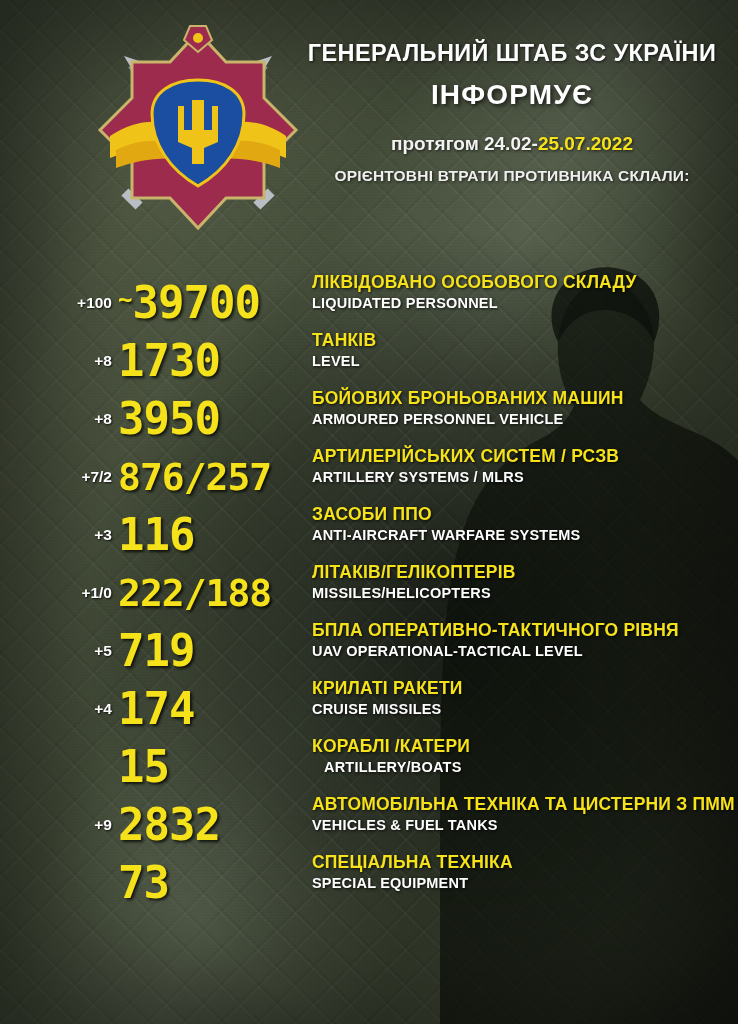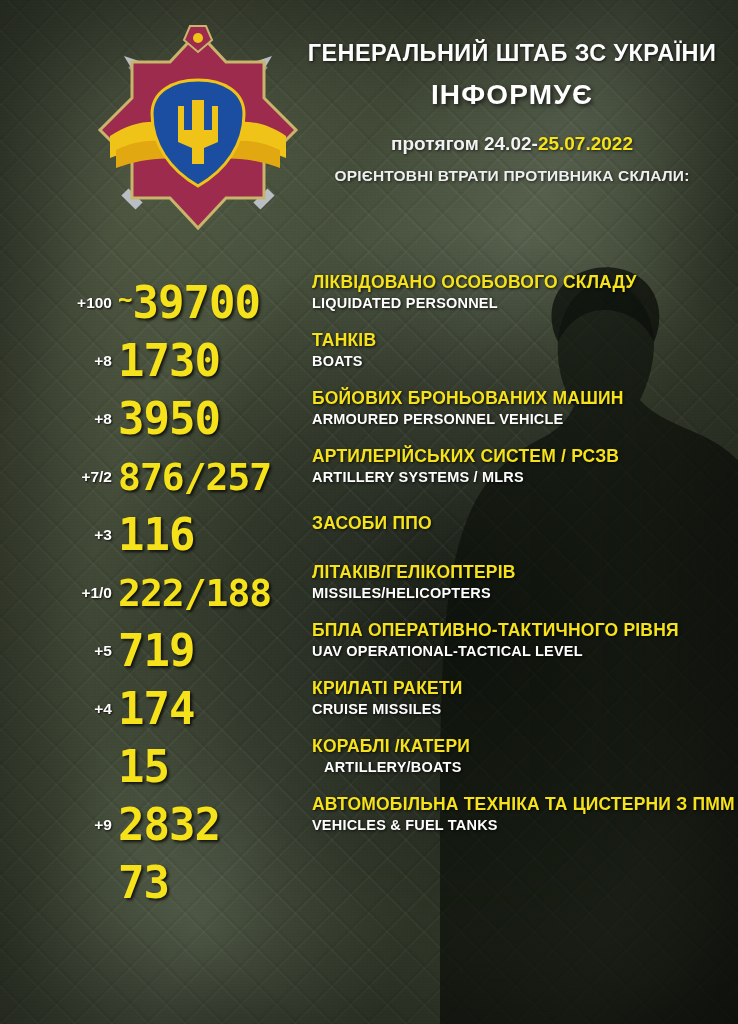--- a/index.html
+++ b/index.html
@@ -255,21 +255,21 @@
           <div class="lab-ua">ЛІКВІДОВАНО ОСОБОВОГО СКЛАДУ</div>
           <div class="lab-en">LIQUIDATED PERSONNEL</div>
         </div>
       </div>
 
       <div class="row">
         <div class="delta">+8</div>
         <div class="count"><span>1730</span></div>
         <div class="labels">
           <div class="lab-ua">ТАНКІВ</div>
-          <div class="lab-en">BOATS</div>
+          <div class="lab-en">LEVEL</div>
         </div>
       </div>
 
       <div class="row">
         <div class="delta">+8</div>
         <div class="count"><span>3950</span></div>
         <div class="labels">
           <div class="lab-ua">БОЙОВИХ БРОНЬОВАНИХ МАШИН</div>
           <div class="lab-en">ARMOURED PERSONNEL VEHICLE</div>
         </div>
@@ -282,20 +282,21 @@
           <div class="lab-ua">АРТИЛЕРІЙСЬКИХ СИСТЕМ / РСЗВ</div>
           <div class="lab-en">ARTILLERY SYSTEMS / MLRS</div>
         </div>
       </div>
 
       <div class="row">
         <div class="delta">+3</div>
         <div class="count"><span>116</span></div>
         <div class="labels">
           <div class="lab-ua">ЗАСОБИ ППО</div>
+          <div class="lab-en">ANTI-AIRCRAFT WARFARE SYSTEMS</div>
         </div>
       </div>
 
       <div class="row">
         <div class="delta">+1/0</div>
         <div class="count small"><span>222/188</span></div>
         <div class="labels">
           <div class="lab-ua">ЛІТАКІВ/ГЕЛІКОПТЕРІВ</div>
           <div class="lab-en">MISSILES/HELICOPTERS</div>
         </div>
@@ -333,17 +334,21 @@
         <div class="count"><span>2832</span></div>
         <div class="labels">
           <div class="lab-ua">АВТОМОБІЛЬНА ТЕХНІКА ТА ЦИСТЕРНИ З ПММ</div>
           <div class="lab-en">VEHICLES  &amp; FUEL TANKS</div>
         </div>
       </div>
 
       <div class="row">
         <div class="delta"></div>
         <div class="count"><span>73</span></div>
+        <div class="labels">
+          <div class="lab-ua">СПЕЦІАЛЬНА ТЕХНІКА</div>
+          <div class="lab-en">SPECIAL EQUIPMENT</div>
+        </div>
       </div>
 
     </div>
   </div>
 </div>
 
 </body></html>

